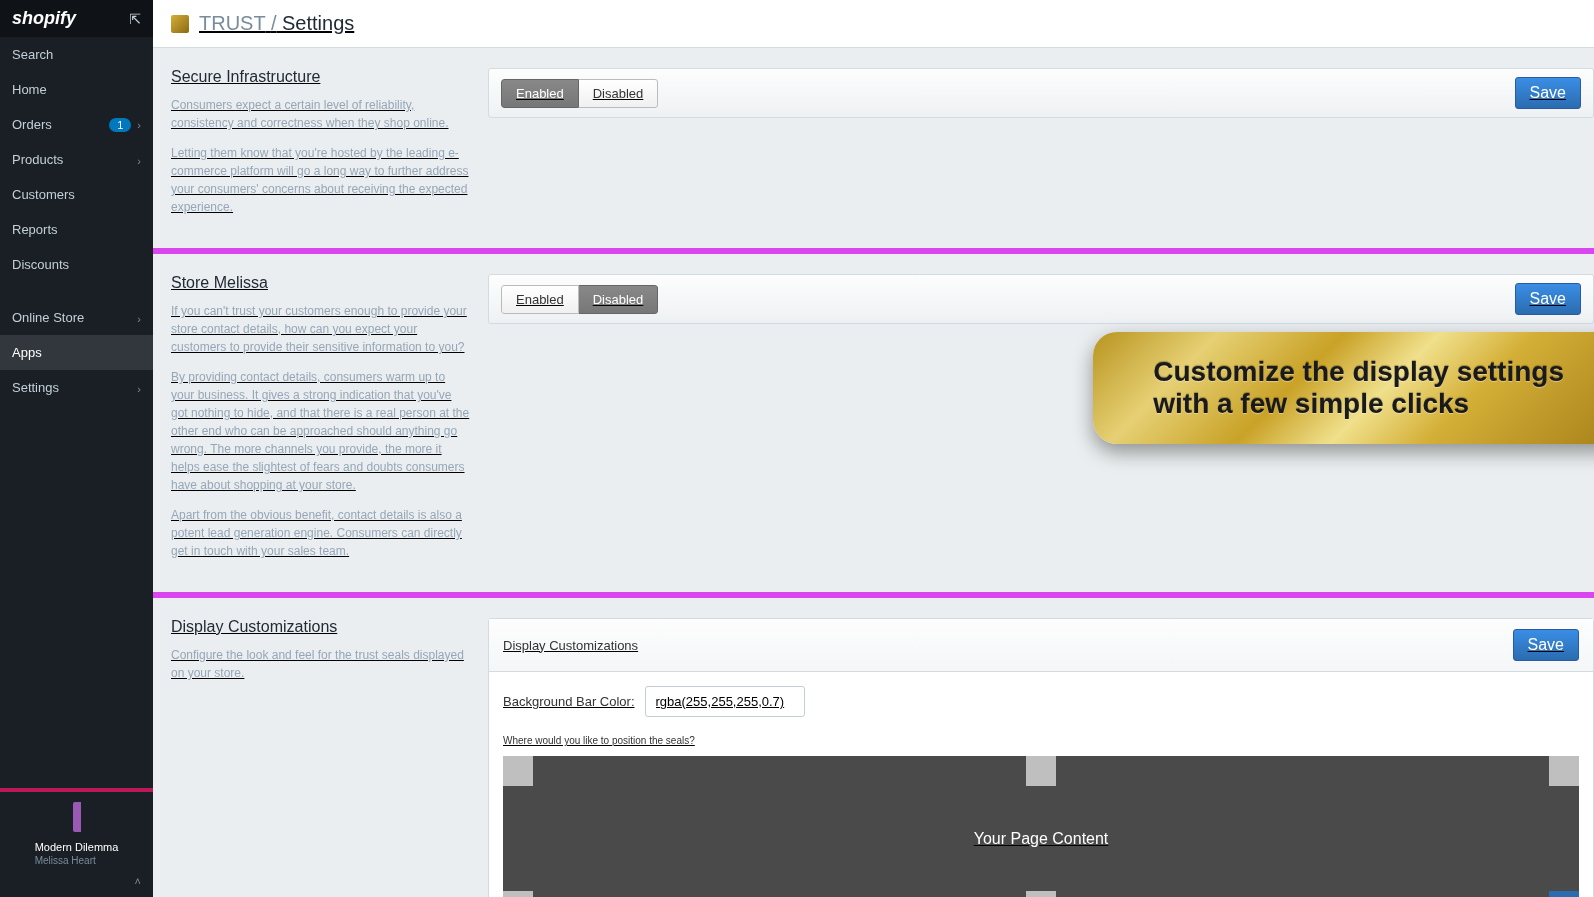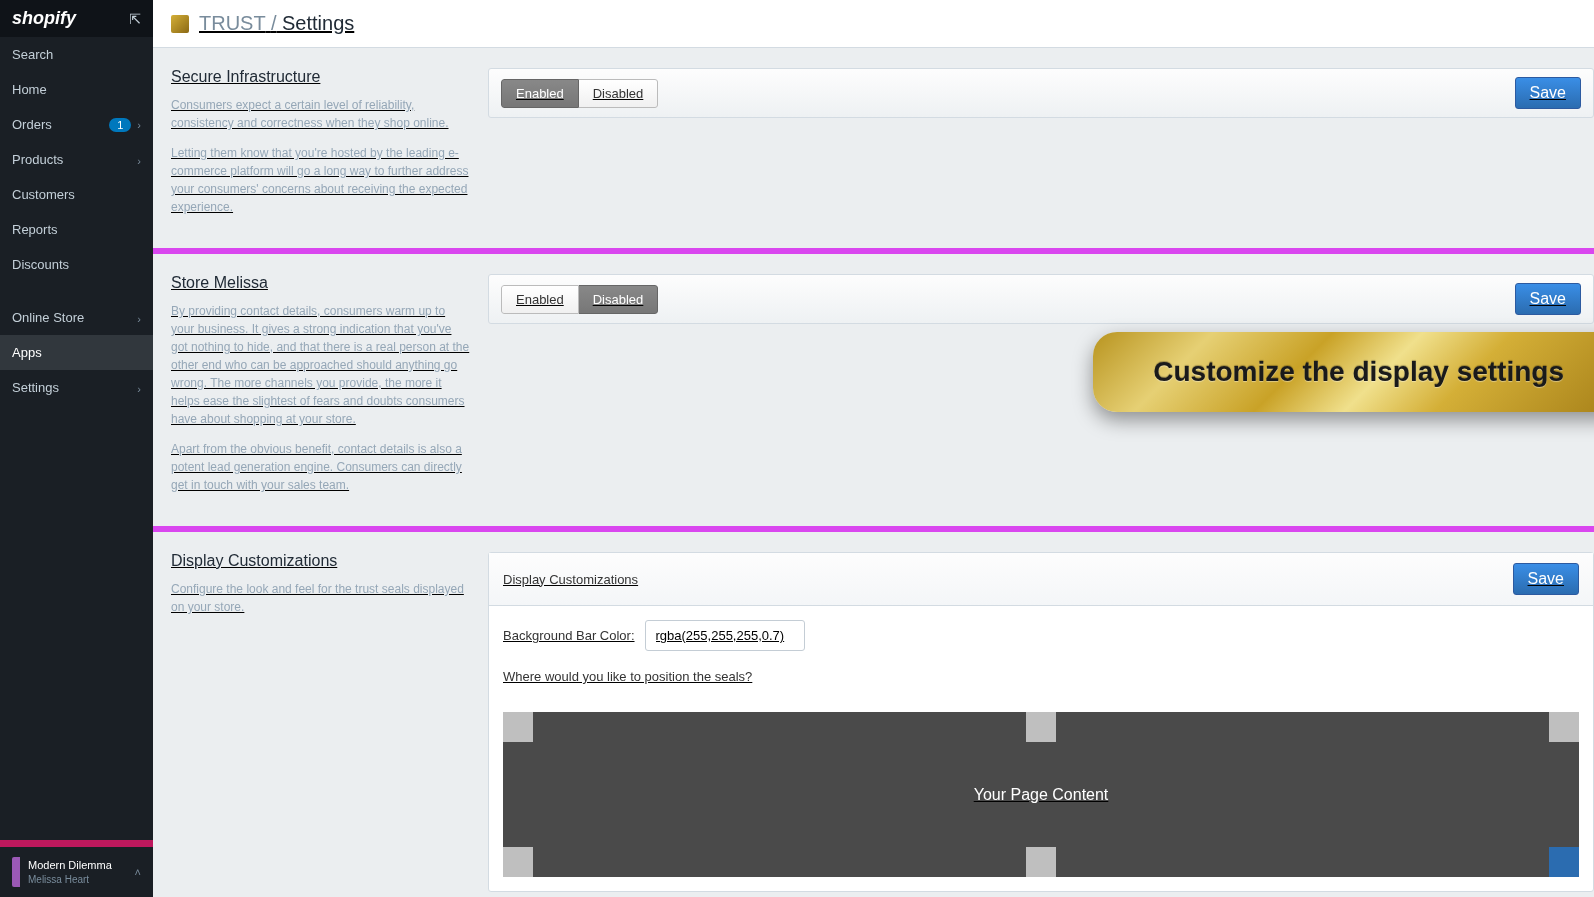--- a/index.html
+++ b/index.html
@@ -8,21 +8,21 @@
 .sidebar { position: fixed; left: 0; top: 0; width: 153px; height: 100%; background: #1a1f25; color: #c3cfd8; font-size: 13px; }
 .sidebar-top { display: flex; align-items: center; justify-content: space-between; padding: 8px 12px; background: #0f1318; }
 .sidebar-logo { font-style: italic; font-weight: bold; color: #fff; font-size: 18px; }
 .external-icon { color: #c3cfd8; font-size: 14px; }
 .sidebar-item { padding: 10px 12px; display: flex; align-items: flex-end; justify-content: space-between; cursor: pointer; color: #c3cfd8; }
 .sidebar-item.active { background: #31373d; color: #fff; }
 .badge { background: #0078bd; color: #fff; border-radius: 10px; padding: 1px 8px; font-size: 11px; margin-right: 4px; }
 .chevron { color: #798c9c; font-size: 11px; }
 .badge-wrap { display: flex; align-items: center; gap: 2px; }
 .sidebar-spacer { height: 18px; }
-.sidebar-footer { position: absolute; bottom: 0; left: 0; right: 0; padding: 10px 12px; display: flex; align-items: center; gap: 8px; border-top: 7px solid #be185d; }
+.sidebar-footer { position: absolute; bottom: 0; left: 0; right: 0; padding: 10px 12px; display: flex; align-items: center; gap: 8px; border-top: 4px solid #be185d; flex-direction: column; }
 .avatar { width: 8px; height: 30px; background: #9b59b6; border-radius: 2px 0 0 2px; }
 .footer-text { font-size: 11px; line-height: 1.3; }
 .footer-store { color: #fff; font-weight: 500; }
 .footer-user { color: #798c9c; font-size: 10px; }
 .footer-chev { margin-left: auto; color: #798c9c; font-size: 11px; }
 
 .main { margin-left: 153px; height: 100vh; overflow-y: auto; text-decoration: underline; }
 .topbar { background: #fff; border-bottom: 1px solid #d3dbe2; padding: 12px 18px; display: flex; align-items: center; gap: 10px; }
 .topbar-icon { width: 18px; height: 18px; background: linear-gradient(135deg, #d4af37, #8b6914); border-radius: 2px; }
 .breadcrumb { font-size: 20px; color: #798c9c; }
@@ -44,21 +44,21 @@
 .save-btn { margin-left: auto; background: linear-gradient(#3a8ee6,#2b6cb0); color: #fff; border: 1px solid #2c5aa0; border-radius: 3px; padding: 6px 14px; font-size: 16px; cursor: pointer; }
 
 .promo-banner { position: absolute; right: -20px; top: 58px; background: linear-gradient(135deg, #b8941f 0%, #e6d074 20%, #c9a227 40%, #f0e08c 55%, #d4af37 70%, #a8821a 100%); padding: 24px 50px 24px 60px; border-radius: 24px 0 0 24px; box-shadow: 0 8px 20px rgba(0,0,0,0.4); }
 .promo-text { font-size: 28px; font-weight: 700; color: #1a1a1a; line-height: 1.15; text-shadow: 0 1px 1px rgba(255,255,255,0.4), 0 -1px 1px rgba(0,0,0,0.3); }
 
 .panel { background: #fff; border: 1px solid #d3dbe2; border-radius: 3px; margin-top: 0; }
 .panel-header { background: linear-gradient(#fdfdfd,#f4f6f8); border-bottom: 1px solid #d3dbe2; padding: 10px 14px; display: flex; align-items: center; font-size: 13px; color: #333; }
 .panel-body { padding: 14px; }
 .field-row { display: flex; align-items: center; gap: 10px; font-size: 13px; color: #333; }
 .text-input { border: 1px solid #c4cdd5; border-radius: 3px; padding: 7px 10px; font-size: 13px; width: 160px; }
-.position-label { font-size: 13px; color: #333; margin-top: 18px; margin-bottom: 28px; }
+.position-label { font-size: 10px; color: #333; margin-top: 18px; margin-bottom: 10px; }
 .preview-box { background: #4a4a4a; height: 165px; position: relative; color: #fff; display: flex; align-items: center; justify-content: center; font-size: 16px; }
 .pos-handle { position: absolute; width: 30px; height: 30px; background: #bfbfbf; cursor: pointer; }
 .pos-tl { top: 0; left: 0; }
 .pos-tc { top: 0; left: 50%; transform: translateX(-50%); }
 .pos-tr { top: 0; right: 0; }
 .pos-bl { bottom: 0; left: 0; }
 .pos-bc { bottom: 0; left: 50%; transform: translateX(-50%); }
 .pos-br { bottom: 0; right: 0; background: #2b6cb0; }
 </style>
 </head>
@@ -146,33 +146,35 @@
             <button class="toggle-btn">Disabled</button>
           </div>
           <button class="save-btn">Save</button>
         </div>
       </div>
     </div>
 
     <div class="section">
       <div class="section-left">
         <div class="section-title">Store Melissa</div>
+        <div class="section-desc">If you can't trust your customers enough to provide your store contact details, how can you expect your customers to provide their sensitive information to you?</div>
         <div class="section-desc">By providing contact details, consumers warm up to your business. It gives a strong indication that you've got nothing to hide, and that there is a real person at the other end who can be approached should anything go wrong. The more channels you provide, the more it helps ease the slightest of fears and doubts consumers have about shopping at your store.</div>
         <div class="section-desc">Apart from the obvious benefit, contact details is also a potent lead generation engine. Consumers can directly get in touch with your sales team.</div>
       </div>
       <div class="section-right">
         <div class="toggle-bar">
           <div class="toggle-group">
             <button class="toggle-btn">Enabled</button>
             <button class="toggle-btn active">Disabled</button>
           </div>
           <button class="save-btn">Save</button>
         </div>
         <div class="promo-banner">
           <div class="promo-text">Customize the display settings</div>
+          <div class="promo-text">with a few simple clicks</div>
         </div>
       </div>
     </div>
 
     <div class="section" style="border-bottom:none;">
       <div class="section-left">
         <div class="section-title">Display Customizations</div>
         <div class="section-desc">Configure the look and feel for the trust seals displayed on your store.</div>
       </div>
       <div class="section-right">

